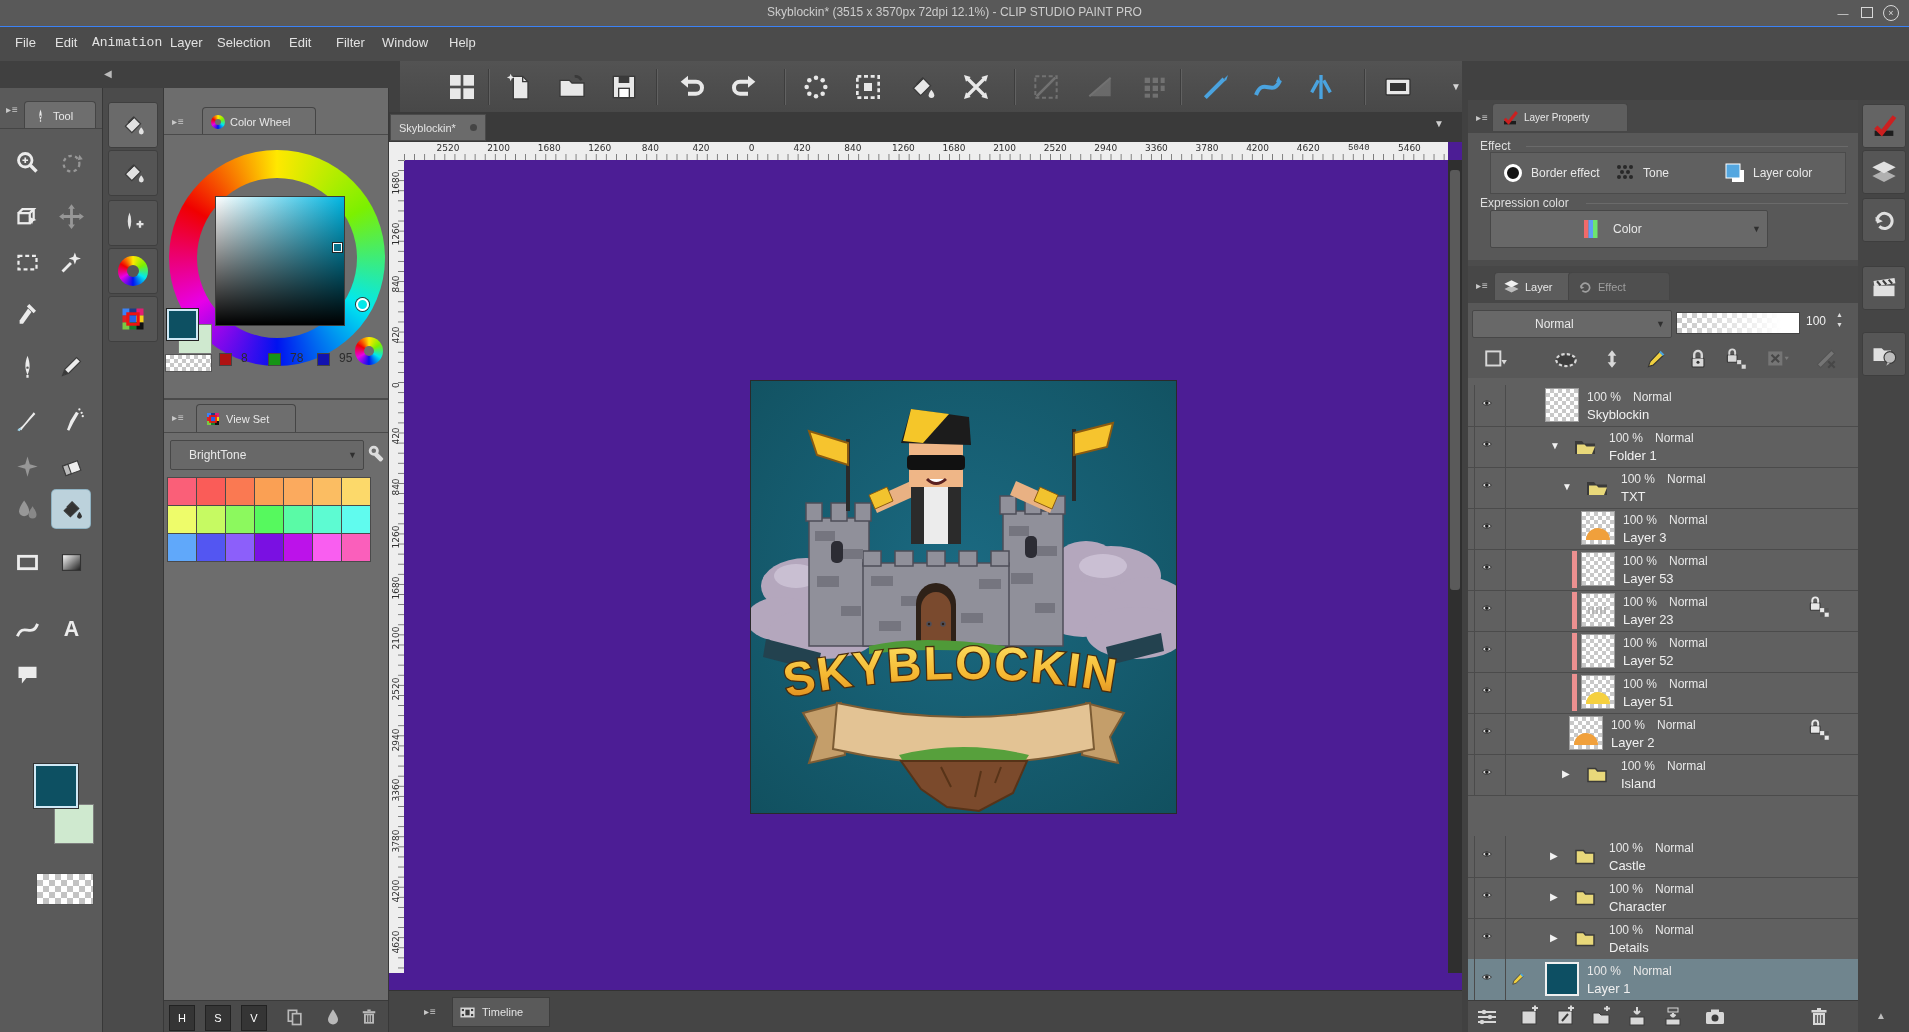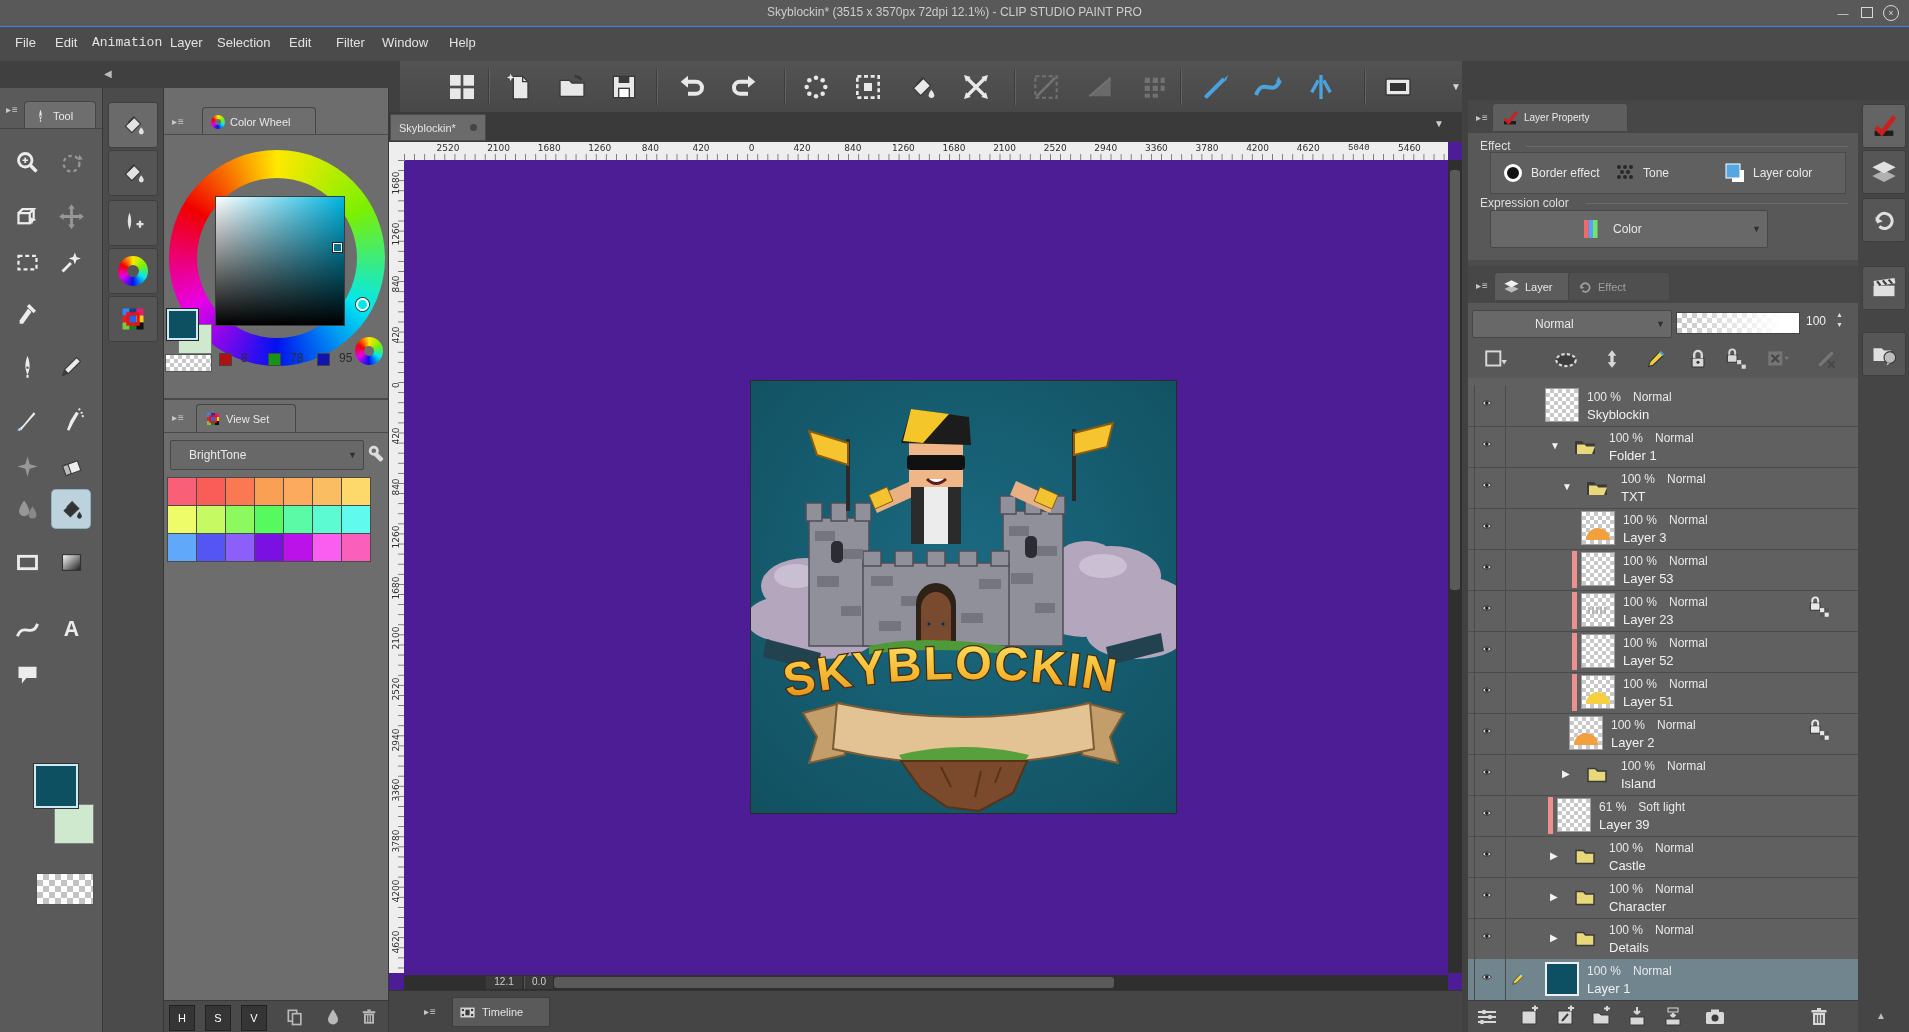--- a/index.html
+++ b/index.html
@@ -527,25 +527,20 @@
       <g>
         <path d="M148,374 Q212,358 278,374 L270,386 Q212,372 156,386 Z" fill="#57a03c"></path>
         <path d="M150,380 L276,380 L262,412 L228,430 L196,426 L170,408 Z" fill="#7b4a2c" stroke="#573318" stroke-width="2"></path>
         <path d="M190,386 L200,406 M230,390 L224,416 M250,386 L244,402" stroke="#573318" stroke-width="2" fill="none"></path>
       </g>
     </svg>
 
     <div class="abs" style="left:1060px;top:48px;width:14px;height:813px;background:#2f2f2f">
       <div class="abs" style="left:2px;top:10px;width:10px;height:420px;background:#5a5a5a;border-radius:3px"></div>
     </div>
-    <div class="abs" style="left:16px;top:863px;width:1044px;height:15px;background:#2f2f2f">
-      <div class="abs" style="left:150px;top:2px;width:560px;height:11px;background:#5a5a5a;border-radius:3px"></div>
-      <div class="abs" style="left:82px;top:1px;width:36px;height:13px;background:#3a3a3a;color:#cfcfcf;font-size:10px;text-align:center">12.1</div>
-      <div class="abs" style="left:120px;top:1px;width:28px;height:13px;background:#3a3a3a;color:#cfcfcf;font-size:10px;text-align:center;border-left:1px solid #555">0.0</div>
-    </div>
     <div class="abs" style="left:1052px;top:884px;color:#9a9a9a;font-size:9px">▲</div>
 
     <div class="abs" style="left:0;top:878px;width:1074px;height:42px;background:#454545;border-top:1px solid #333">
       <div class="pmenu" style="left:36px;top:15px">▸≡</div>
       <div class="abs" style="left:64px;top:6px;width:98px;height:30px;background:#5a5a5a;border:1px solid #3c3c3c;display:flex;align-items:center;gap:6px;padding:0 6px;box-sizing:border-box">
         <span id="film-icon">
             <div style="width:17px;height:17px"><svg viewBox="0 0 24 24" width="100%" height="100%">
                 <rect x="2" y="5" width="20" height="14" fill="#d8d8d8"></rect>
                 <g fill="#3a3a3a">
                   <rect x="4" y="7" width="3" height="3"></rect>
@@ -866,32 +861,20 @@
               <path d="M2 7 Q10 -0.5 18 7 Q10 14.5 2 7Z" fill="#dedede" stroke="#1e1e1e" stroke-width="1.3"></path>
               <circle cx="10" cy="7" r="3.1" fill="#1e1e1e"></circle>
             </svg></div>
           <div class="fold-arrow" style="left: 94px; top: 14px;">▶</div>
           <div class="abs" style="left: 116px; top: 8px; width: 26px; height: 24px;"><svg viewBox="0 0 24 24" width="100%" height="100%">
               <path d="M3 6.5 h7.5 l2 2.5 h8.5 v10.5 h-18Z" fill="#e8d87a" stroke="#3a3a3a" stroke-width="1.5"></path>
             </svg></div>
           <div class="abs lr-info" style="left: 153px; top: 5px;"><span>100 %</span><span style="margin-left: 12px;">Normal</span></div>
           <div class="abs lr-name" style="left: 153px; top: 22px;">Island</div>
         </div>
-        <div class="abs rowline" style="left: 0px; top: 417px; width: 390px; height: 41px;">
-          <div class="abs" style="left: 6px; top: 0px; width: 1px; height: 41px; background: rgb(75, 75, 75);"></div>
-          <div class="abs" style="left: 37px; top: 0px; width: 1px; height: 41px; background: rgb(75, 75, 75);"></div>
-          <div class="abs" style="left: 10px; top: 14px; width: 20px; height: 14px;"><svg viewBox="0 0 24 24" width="100%" height="100%">
-              <path d="M2 7 Q10 -0.5 18 7 Q10 14.5 2 7Z" fill="#dedede" stroke="#1e1e1e" stroke-width="1.3"></path>
-              <circle cx="10" cy="7" r="3.1" fill="#1e1e1e"></circle>
-            </svg></div>
-          <div class="mark" style="left: 80px; top: 2px;"></div>
-          <div class="thumb checker-sm" style="left: 89px; top: 3px;"></div>
-          <div class="abs lr-info" style="left: 131px; top: 5px;"><span>61 %</span><span style="margin-left: 12px;">Soft light</span></div>
-          <div class="abs lr-name" style="left: 131px; top: 22px;">Layer 39</div>
-        </div>
         <div class="abs rowline" style="left: 0px; top: 458px; width: 390px; height: 41px;">
           <div class="abs" style="left: 6px; top: 0px; width: 1px; height: 41px; background: rgb(75, 75, 75);"></div>
           <div class="abs" style="left: 37px; top: 0px; width: 1px; height: 41px; background: rgb(75, 75, 75);"></div>
           <div class="abs" style="left: 10px; top: 14px; width: 20px; height: 14px;"><svg viewBox="0 0 24 24" width="100%" height="100%">
               <path d="M2 7 Q10 -0.5 18 7 Q10 14.5 2 7Z" fill="#dedede" stroke="#1e1e1e" stroke-width="1.3"></path>
               <circle cx="10" cy="7" r="3.1" fill="#1e1e1e"></circle>
             </svg></div>
           <div class="fold-arrow" style="left: 82px; top: 14px;">▶</div>
           <div class="abs" style="left: 104px; top: 8px; width: 26px; height: 24px;"><svg viewBox="0 0 24 24" width="100%" height="100%">
               <path d="M3 6.5 h7.5 l2 2.5 h8.5 v10.5 h-18Z" fill="#e8d87a" stroke="#3a3a3a" stroke-width="1.5"></path>

